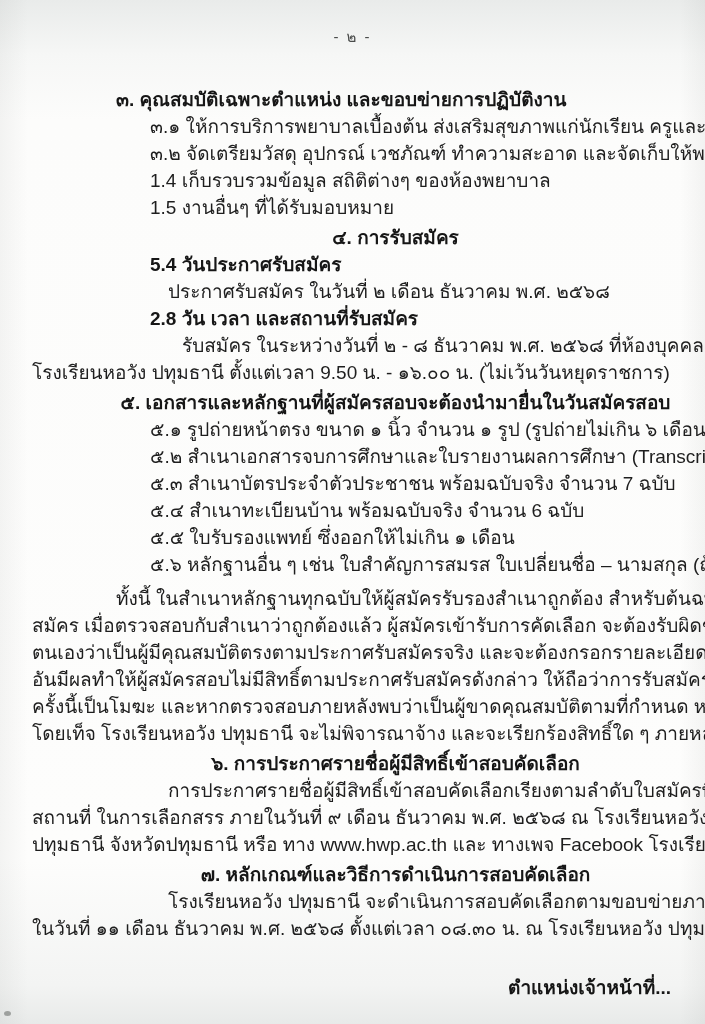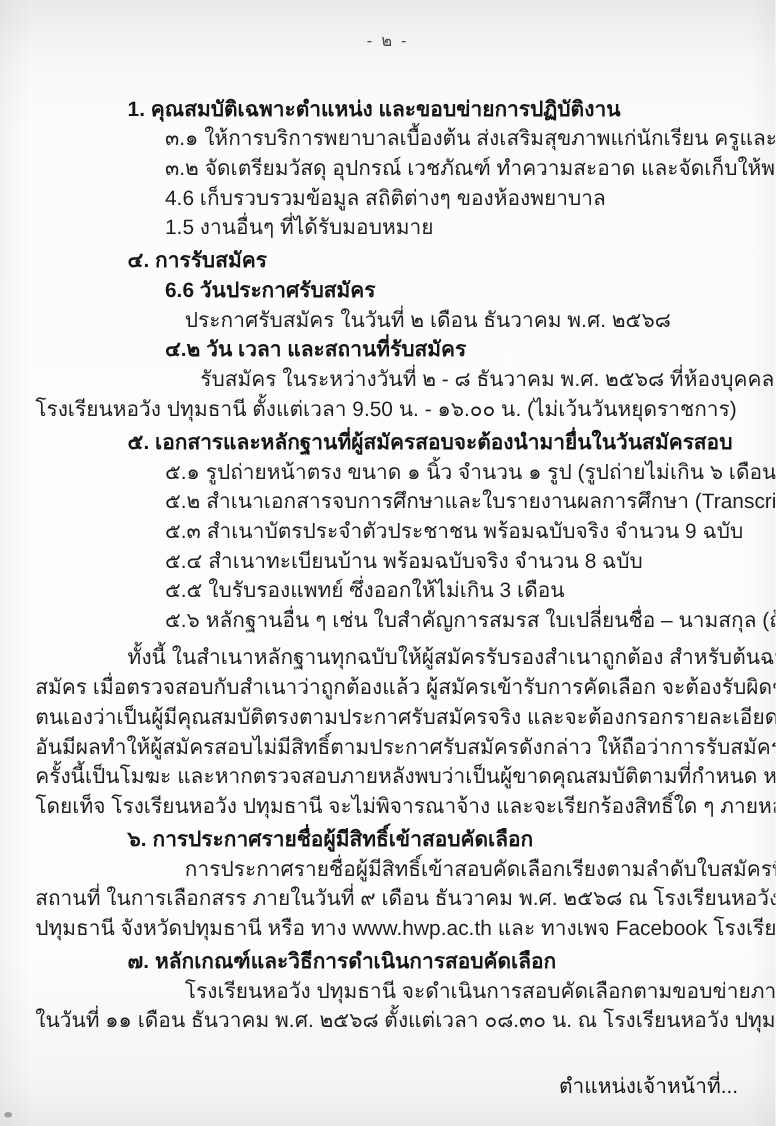--- a/index.html
+++ b/index.html
@@ -32,65 +32,65 @@
   .line {
     line-height: 27px;
     white-space: nowrap;
   }
   .h { font-weight: bold; color: #161616; }
   .i1 { padding-left: 84px; }   
   .i2 { padding-left: 118px; }  
   .i3 { padding-left: 136px; }  
   .i4 { padding-left: 150px; }  
   .gap { margin-top: 7px; }
-  .gap-sm { margin-top: 3px; }
+  .gap-sm { margin-top: 3px; text-align: center; }
   .footer-note {
     position: absolute;
     right: 34px;
     bottom: 22px;
     font-size: 19px;
-    font-weight: normal;
+    font-weight: bold;
     color: #151515;
   }
   .speck {
     position: absolute;
     left: 4px; bottom: 8px;
     width: 7px; height: 5px;
     background: rgba(70,75,72,0.45);
     border-radius: 50%;
   }
 </style>
 </head>
 <body>
 
 <div class="doc">
 
   <div class="page-num">- ๒ -</div>
 
   <div class="content">
 
-    <div class="line h i1">1.  คุณสมบัติเฉพาะตำแหน่ง และขอบข่ายการปฏิบัติงาน</div>
+    <div class="line h i1">๓.  คุณสมบัติเฉพาะตำแหน่ง และขอบข่ายการปฏิบัติงาน</div>
     <div class="line i2">๓.๑ ให้การบริการพยาบาลเบื้องต้น ส่งเสริมสุขภาพแก่นักเรียน ครูและบุคลากร</div>
     <div class="line i2">๓.๒ จัดเตรียมวัสดุ อุปกรณ์ เวชภัณฑ์ ทำความสะอาด และจัดเก็บให้พร้อมใช้งานได้เสมอ</div>
-    <div class="line i2">4.6 เก็บรวบรวมข้อมูล สถิติต่างๆ ของห้องพยาบาล</div>
+    <div class="line i2">1.4 เก็บรวบรวมข้อมูล สถิติต่างๆ ของห้องพยาบาล</div>
     <div class="line i2">1.5 งานอื่นๆ ที่ได้รับมอบหมาย</div>
 
     <div class="line h i1 gap-sm">๔. การรับสมัคร</div>
-    <div class="line h i2">6.6 วันประกาศรับสมัคร</div>
+    <div class="line h i2">5.4 วันประกาศรับสมัคร</div>
     <div class="line i3">ประกาศรับสมัคร ในวันที่ ๒ เดือน ธันวาคม พ.ศ. ๒๕๖๘</div>
-    <div class="line h i2">๔.๒  วัน เวลา และสถานที่รับสมัคร</div>
+    <div class="line h i2">2.8  วัน เวลา และสถานที่รับสมัคร</div>
     <div class="line i4">รับสมัคร ในระหว่างวันที่ ๒ - ๘ ธันวาคม พ.ศ. ๒๕๖๘ ที่ห้องบุคคล อาคาร ๑ ชั้น ๒</div>
     <div class="line">โรงเรียนหอวัง ปทุมธานี ตั้งแต่เวลา 9.50 น. - ๑๖.๐๐ น. (ไม่เว้นวันหยุดราชการ)</div>
 
     <div class="line h i1 gap-sm">๕.  เอกสารและหลักฐานที่ผู้สมัครสอบจะต้องนำมายื่นในวันสมัครสอบ</div>
     <div class="line i2">๕.๑ รูปถ่ายหน้าตรง ขนาด ๑ นิ้ว  จำนวน ๑ รูป (รูปถ่ายไม่เกิน ๖ เดือน)</div>
     <div class="line i2">๕.๒ สำเนาเอกสารจบการศึกษาและใบรายงานผลการศึกษา (Transcript) พร้อมฉบับจริง จำนวน ๑ ฉบับ</div>
-    <div class="line i2">๕.๓ สำเนาบัตรประจำตัวประชาชน พร้อมฉบับจริง จำนวน 9 ฉบับ</div>
-    <div class="line i2">๕.๔ สำเนาทะเบียนบ้าน พร้อมฉบับจริง จำนวน 8 ฉบับ</div>
-    <div class="line i2">๕.๕ ใบรับรองแพทย์  ซึ่งออกให้ไม่เกิน 3 เดือน</div>
+    <div class="line i2">๕.๓ สำเนาบัตรประจำตัวประชาชน พร้อมฉบับจริง จำนวน 7 ฉบับ</div>
+    <div class="line i2">๕.๔ สำเนาทะเบียนบ้าน พร้อมฉบับจริง จำนวน 6 ฉบับ</div>
+    <div class="line i2">๕.๕ ใบรับรองแพทย์  ซึ่งออกให้ไม่เกิน ๑ เดือน</div>
     <div class="line i2">๕.๖ หลักฐานอื่น ๆ เช่น ใบสำคัญการสมรส ใบเปลี่ยนชื่อ – นามสกุล (ถ้ามี) จำนวน ๑ ฉบับ</div>
 
     <div class="line i1 gap">ทั้งนี้ ในสำเนาหลักฐานทุกฉบับให้ผู้สมัครรับรองสำเนาถูกต้อง สำหรับต้นฉบับทุกฉบับจะคืนให้ทันทีในวันรับ</div>
     <div class="line">สมัคร เมื่อตรวจสอบกับสำเนาว่าถูกต้องแล้ว ผู้สมัครเข้ารับการคัดเลือก จะต้องรับผิดชอบในการตรวจสอบและรับรอง</div>
     <div class="line">ตนเองว่าเป็นผู้มีคุณสมบัติตรงตามประกาศรับสมัครจริง และจะต้องกรอกรายละเอียดต่าง ๆ ในใบสมัคร พร้อมทั้งยื่น</div>
     <div class="line">อันมีผลทำให้ผู้สมัครสอบไม่มีสิทธิ์ตามประกาศรับสมัครดังกล่าว ให้ถือว่าการรับสมัครและการได้เข้ารับการคัดเลือก</div>
     <div class="line">ครั้งนี้เป็นโมฆะ และหากตรวจสอบภายหลังพบว่าเป็นผู้ขาดคุณสมบัติตามที่กำหนด หรือรายงานข้อมูลในเอกสาร</div>
     <div class="line">โดยเท็จ โรงเรียนหอวัง ปทุมธานี จะไม่พิจารณาจ้าง และจะเรียกร้องสิทธิ์ใด ๆ ภายหลังมิได้</div>
 
     <div class="line h i1 gap-sm">๖.  การประกาศรายชื่อผู้มีสิทธิ์เข้าสอบคัดเลือก</div>

